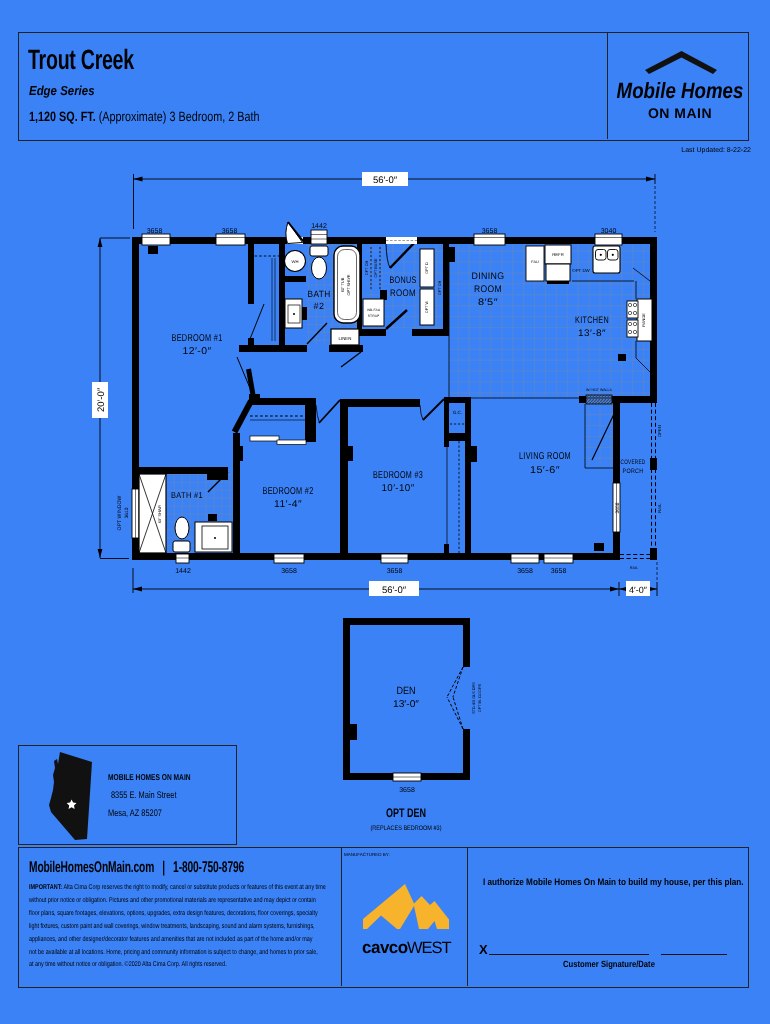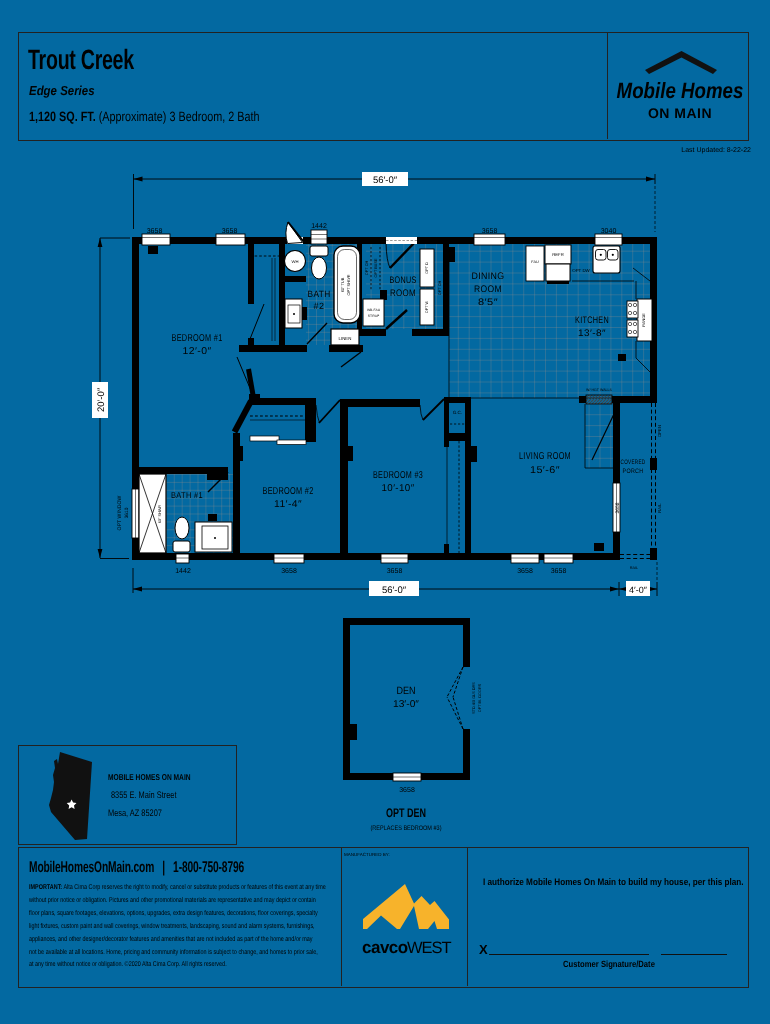--- a/index.html
+++ b/index.html
@@ -1,16 +1,16 @@
 <!DOCTYPE html>
 <html><head>
 <meta charset="utf-8">
 <style>
 html,body{margin:0;padding:0;background:#fff;-webkit-font-smoothing:antialiased;text-rendering:geometricPrecision}
-#page{position:relative;transform:translateZ(0);width:770px;height:1024px;background:#0369a1;overflow:hidden;font-family:"Liberation Sans",sans-serif;color:rgba(0,0,0,0.99)}
+#page{position:relative;transform:translateZ(0);width:770px;height:1024px;background:#3b82f6;overflow:hidden;font-family:"Liberation Sans",sans-serif;color:rgba(0,0,0,0.99)}
 .abs{position:absolute}
 svg text{font-family:"Liberation Sans",sans-serif;fill:rgba(0,0,0,0.99)}
 </style>
 </head>
 <body>
 <div id="page">
 
 <div class="abs" style="left:18px;top:32px;width:729px;height:107px;border:1.6px solid #222;"></div>
 <div class="abs" style="left:607px;top:32px;width:142px;height:107px;border-left:1.4px solid #222;"></div>
 <div class="abs" style="left:28px;top:44px;font-size:28px;font-weight:bold;letter-spacing:-0.4px;transform:scaleX(0.7);transform-origin:0 0;white-space:nowrap;">Trout Creek</div>

